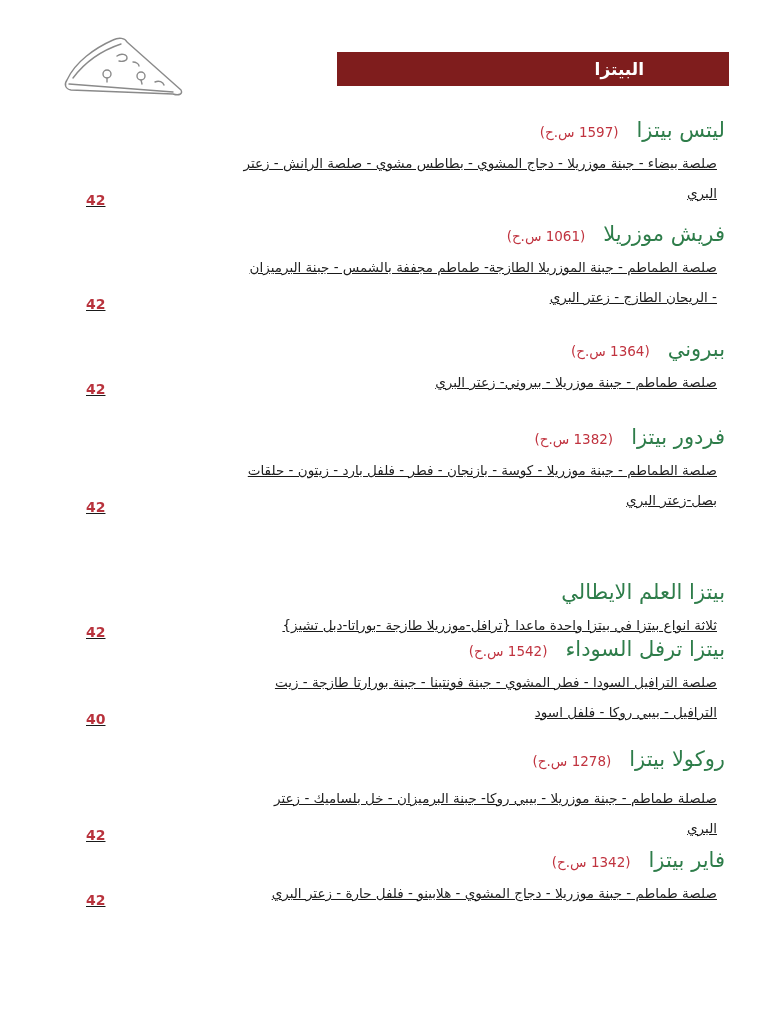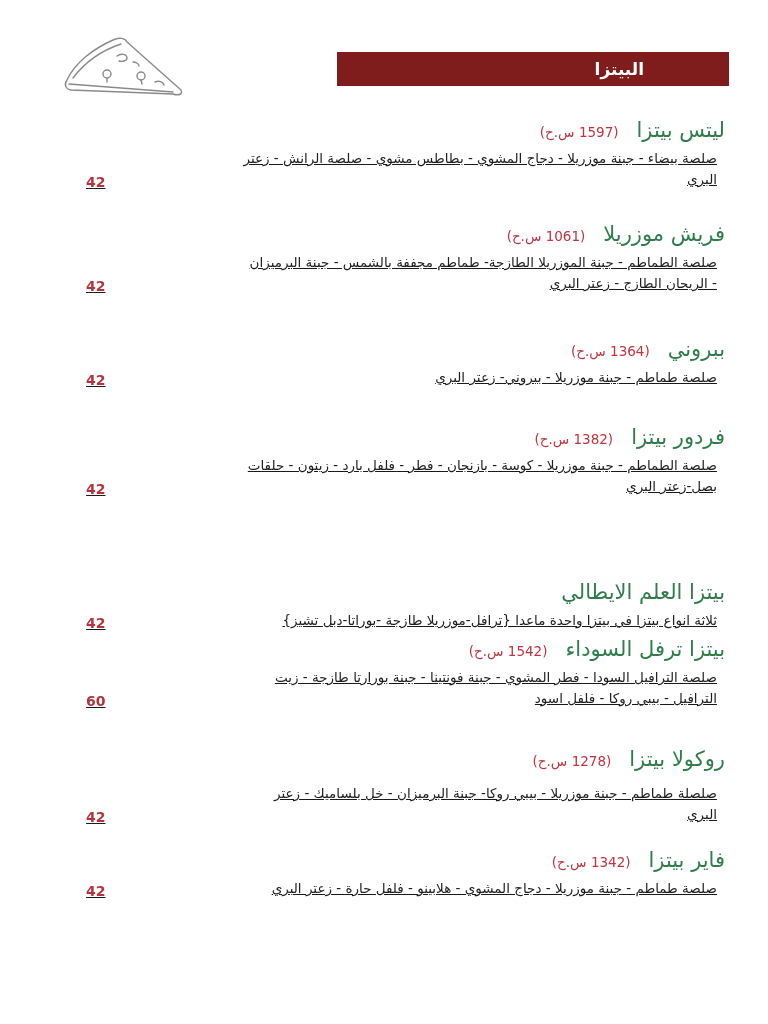--- a/index.html
+++ b/index.html
@@ -17,21 +17,21 @@
   .item { position: absolute; left: 80px; width: 645px; }
   .item-head {
     direction: rtl; text-align: right; display: flex; align-items: baseline;
     justify-content: flex-start; gap: 18px;
   }
   .item-name { color: #2e7d4a; font-size: 21px; font-weight: normal; }
   .item-cal { color: #c0333f; font-size: 13.5px; }
   .item-body { display: flex; flex-direction: row; align-items: flex-end; margin-top: 6px; text-decoration: underline; }
   .item-price { width: 60px; color: #b8323c; font-weight: bold; font-size: 14px; padding-top: 2px; padding-left: 6px; }
   .item-desc {
-    flex: 1; direction: rtl; text-align: right; font-size: 13.5px; line-height: 21px;
+    flex: 1; direction: rtl; text-align: right; font-size: 13.5px; line-height: 30px;
     color: #1d1d1d; padding-right: 8px; padding-left: 95px;
   }
 </style>
 </head>
 <body>
 
 <svg class="pizza-sketch" viewBox="0 0 135 72">
   <g fill="none" stroke="#8a8a8a" stroke-width="1.4" stroke-linejoin="round" stroke-linecap="round">
     <path d="M12 48 C 20 30, 40 16, 58 8 C 64 5, 70 6, 72 10 L 126 58 C 128 62, 124 64, 118 62 L 16 58 C 10 57, 9 52, 12 48 Z"></path>
     <path d="M18 46 C 30 30, 48 18, 66 12"></path>
@@ -104,21 +104,21 @@
     <span class="item-desc">ثلاثة انواع بيتزا في بيتزا واحدة ماعدا {ترافل-موزريلا طازجة -بوراتا-دبل تشيز}</span>
   </div>
 </div>
 
 <div class="item" style="top:637px;">
   <div class="item-head">
     <span class="item-name">بيتزا ترفل السوداء</span>
     <span class="item-cal">(1542 س.ح)</span>
   </div>
   <div class="item-body">
-    <span class="item-price">60</span>
+    <span class="item-price">40</span>
     <span class="item-desc">صلصة الترافيل السودا - فطر المشوي - جبنة فونتينا - جبنة بورارتا طازجة - زيت الترافيل - بيبي روكا - فلفل اسود</span>
   </div>
 </div>
 
 <div class="item" style="top:747px;">
   <div class="item-head">
     <span class="item-name">روكولا بيتزا</span>
     <span class="item-cal">(1278 س.ح)</span>
   </div>
   <div class="item-body" style="margin-top:12px;">

